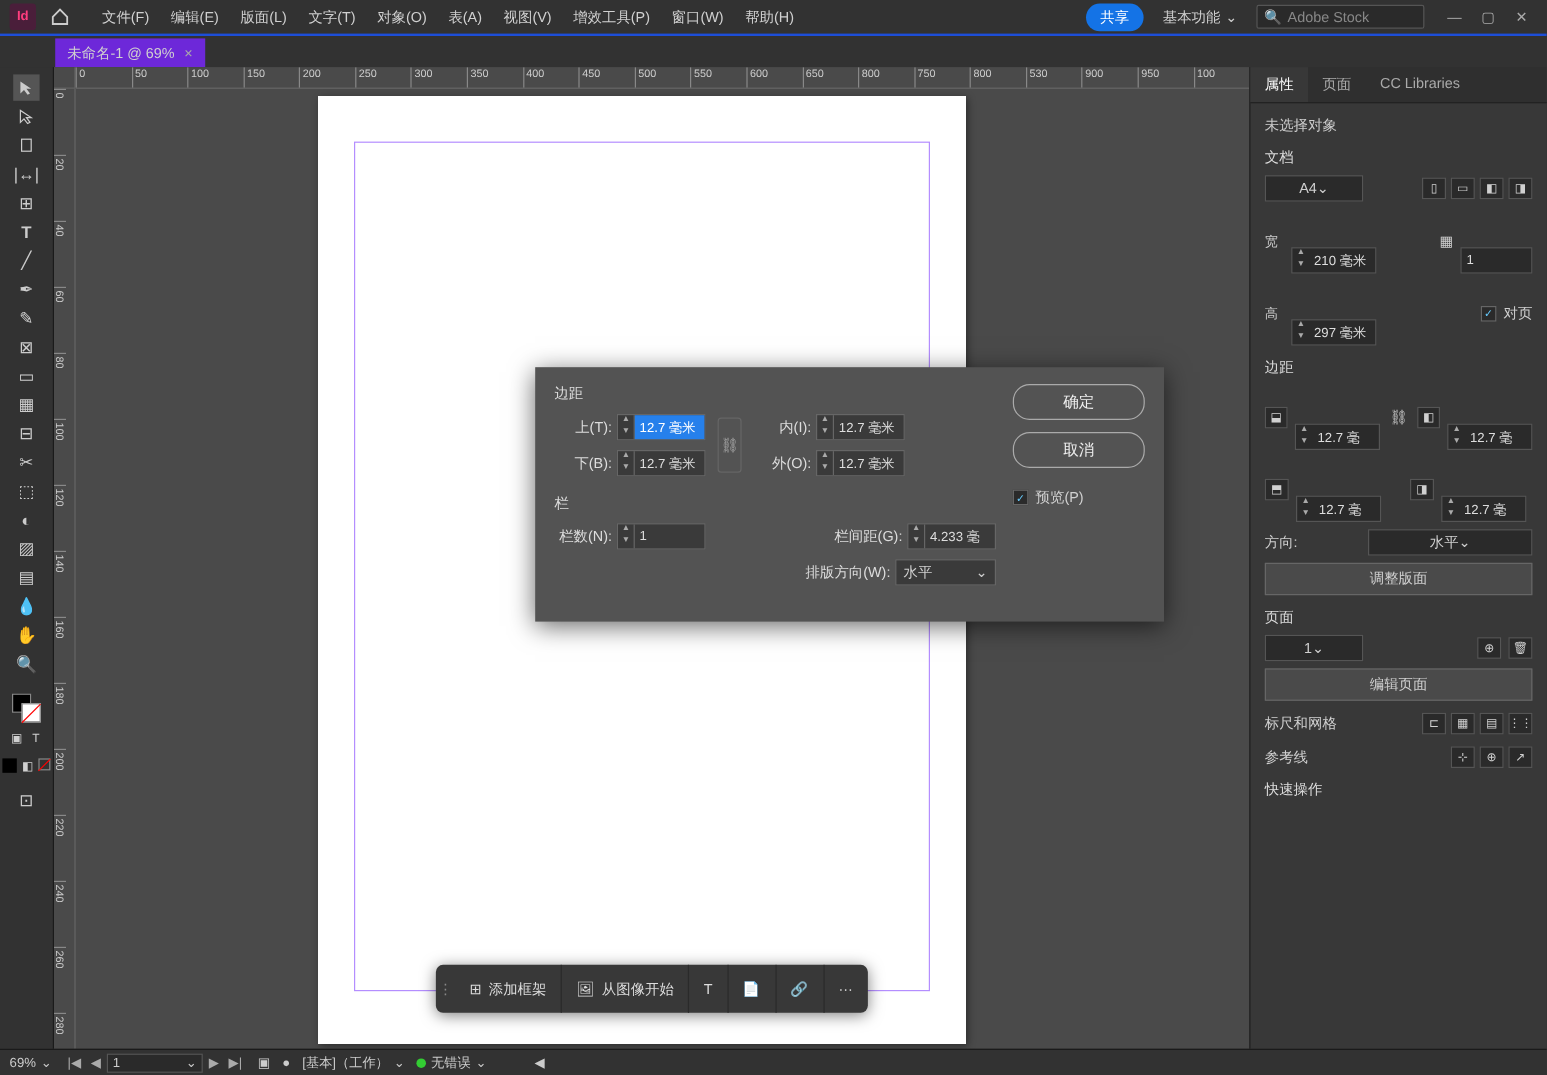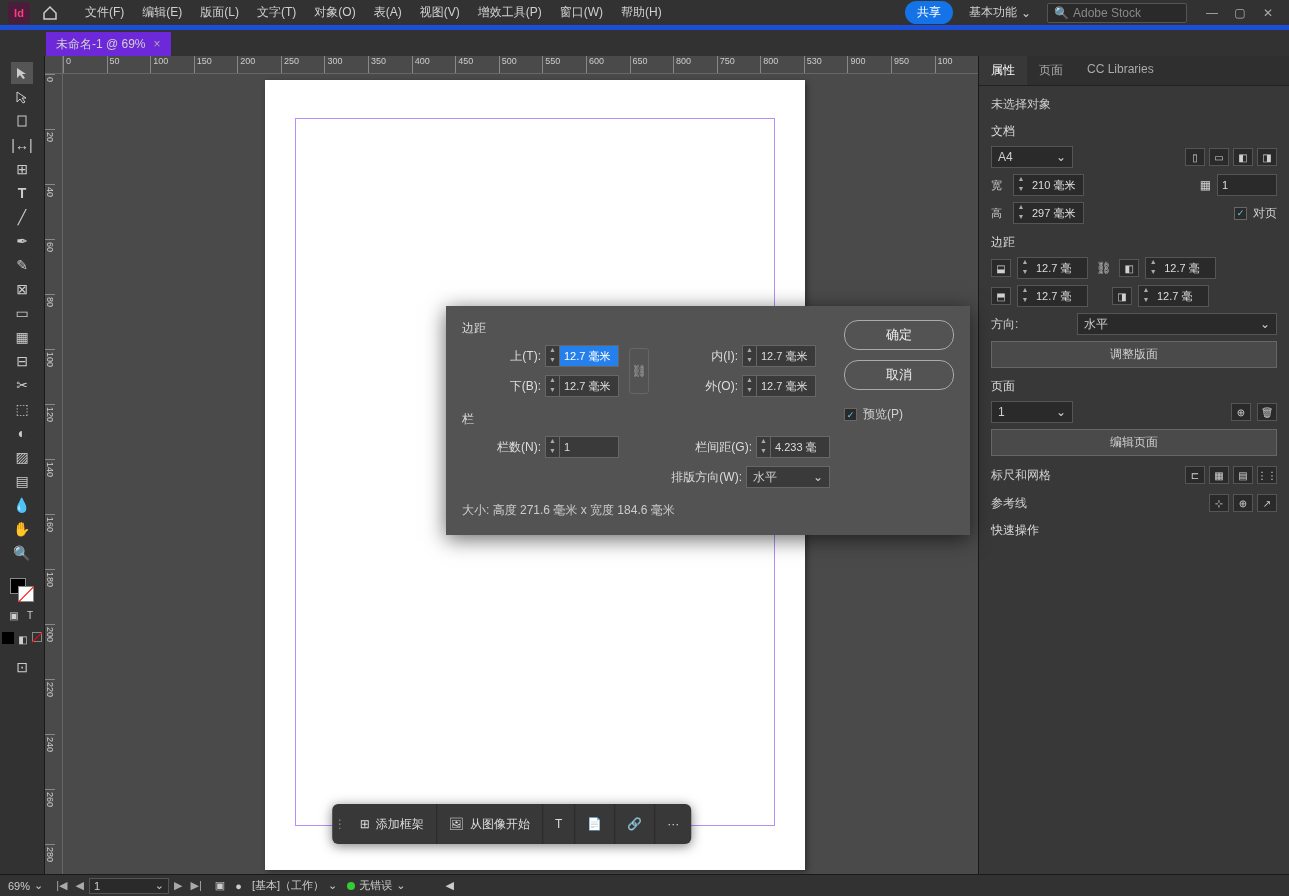--- a/index.html
+++ b/index.html
@@ -1,19 +1,19 @@
 <!DOCTYPE html>
 <html><head>
 <meta charset="utf-8">
 <style>
 * { margin: 0; padding: 0; box-sizing: border-box; font-family: "Microsoft YaHei", sans-serif; }
 body { background: #323232; color: #d0d0d0; font-size: 12px; overflow: hidden; width: 1289px; height: 896px; position: relative; }
 
 
-.menubar { height: 30px; background: #323232; display: flex; align-items: center; padding: 0 8px; border-bottom: 5px solid #1d4ed8; }
+.menubar { height: 30px; background: #323232; display: flex; align-items: center; padding: 0 8px; border-bottom: 2px solid #1d4ed8; }
 .app-icon { width: 22px; height: 22px; background: #4a1e3a; display: flex; align-items: center; justify-content: center; font-weight: bold; font-size: 11px; color: #ff3d7e; border-radius: 3px; margin-right: 12px; }
 .home-icon { width: 20px; margin-right: 14px; cursor: pointer; }
 .menu-item { padding: 0 9px; cursor: pointer; font-size: 12px; }
 .menubar-right { margin-left: auto; display: flex; align-items: center; gap: 12px; }
 .share-btn { background: #1473e6; color: #fff; padding: 3px 12px; border-radius: 12px; cursor: pointer; }
 .workspace-sel { display: flex; align-items: center; gap: 4px; cursor: pointer; padding: 0 4px; }
 .search-box { background: #2a2a2a; border: 1px solid #555; padding: 2px 6px; width: 140px; border-radius: 2px; color: #888; display: flex; align-items: center; gap: 4px; }
 .window-controls { display: flex; gap: 10px; padding: 0 4px; }
 .win-btn { width: 18px; cursor: pointer; text-align: center; color: #aaa; }
 
@@ -48,30 +48,30 @@
 .page { position: absolute; top: 24px; left: 220px; width: 540px; height: 790px; background: #fff; box-shadow: 2px 2px 6px rgba(0,0,0,0.4); }
 .page-margin { position: absolute; top: 38px; left: 30px; right: 30px; bottom: 44px; border: 1px solid #b48eff; }
 
 
 .ctx-toolbar { position: absolute; bottom: 30px; left: 50%; transform: translateX(-50%); background: #383838; border-radius: 6px; display: flex; align-items: center; height: 40px; box-shadow: 0 2px 12px rgba(0,0,0,0.5); }
 .ctx-grip { width: 16px; display: flex; align-items: center; justify-content: center; color: #888; cursor: move; }
 .ctx-btn { padding: 0 12px; display: flex; align-items: center; gap: 6px; height: 100%; cursor: pointer; border-right: 1px solid #2a2a2a; color: #ddd; }
 .ctx-btn:last-child { border-right: none; }
 
 
-.right-panels { width: 311px; background: #383838; border-left: 1px solid #1a1a1a; display: flex; flex-direction: column; }
+.right-panels { width: 248px; background: #383838; border-left: 1px solid #1a1a1a; display: flex; flex-direction: column; }
 .panel-tabs { display: flex; border-bottom: 1px solid #222; background: #2f2f2f; }
 .panel-tab { padding: 6px 12px; cursor: pointer; font-size: 12px; color: #aaa; }
 .panel-tab.active { background: #383838; color: #fff; }
 .panel-body { padding: 10px 12px; overflow-y: auto; flex: 1; }
 .panel-body .hdr { font-size: 12px; color: #ccc; margin-bottom: 8px; }
 .section-label { font-size: 12px; color: #ddd; margin: 10px 0 6px; }
 .row { display: flex; align-items: center; gap: 6px; margin-bottom: 6px; }
-.sel { background: #2a2a2a; border: 1px solid #555; padding: 2px 6px; flex: 1; height: 22px; display: flex; align-items: center; justify-content: space-between; cursor: pointer; }
-.num-input { display: flex; align-items: center; background: #2a2a2a; border: 1px solid #555; height: 22px; }
+.sel { background: #2a2a2a; border: 1px solid #555; padding: 2px 6px; flex: 1; height: 22px; display: flex; align-items: center; justify-content: center; cursor: pointer; }
+.num-input { display: flex; align-items: center; background: #2a2a2a; border: 1px solid #555; height: 22px; margin-top: 32px; }
 .num-input .steppers { width: 14px; display: flex; flex-direction: column; }
 .num-input .step { height: 10px; font-size: 7px; text-align: center; cursor: pointer; color: #aaa; }
 .num-input input { background: transparent; border: none; color: #ddd; width: 55px; padding: 0 4px; font-size: 11px; outline: none; }
 .lbl { width: 16px; font-size: 11px; color: #ccc; }
 .check { display: flex; align-items: center; gap: 6px; }
 .checkbox { width: 13px; height: 13px; background: #2a2a2a; border: 1px solid #666; display: flex; align-items: center; justify-content: center; font-size: 9px; color: #6cf; }
 .full-btn { background: #4a4a4a; border: 1px solid #666; padding: 4px; text-align: center; cursor: pointer; flex: 1; font-size: 12px; }
 .mini-icons { display: flex; gap: 4px; }
 .micon { width: 20px; height: 18px; background: #2a2a2a; border: 1px solid #555; display: flex; align-items: center; justify-content: center; cursor: pointer; font-size: 10px; }
 .sec-row { display: flex; align-items: center; justify-content: space-between; margin: 10px 0 6px; }
@@ -79,21 +79,21 @@
 
 .dialog { position: absolute; top: 306px; left: 446px; width: 524px; background: #535353; box-shadow: 0 4px 20px rgba(0,0,0,0.6); }
 .dialog-title { background: #f0f0f0; color: #333; padding: 5px 10px; font-size: 12px; }
 .dialog-body { padding: 14px 16px 16px; display: flex; gap: 14px; }
 .dialog-left { flex: 1; }
 .dialog-right { width: 110px; display: flex; flex-direction: column; gap: 10px; }
 .dlg-section { margin-bottom: 14px; }
 .dlg-section-label { color: #ddd; font-size: 12px; margin-bottom: 8px; }
 .dlg-grid { display: flex; align-items: center; gap: 10px; }
 .dlg-col { display: flex; flex-direction: column; gap: 8px; }
-.dlg-field { display: flex; align-items: center; gap: 4px; justify-content: flex-end; margin-left: 31px; }
+.dlg-field { display: flex; align-items: center; gap: 4px; justify-content: flex-end; }
 .dlg-field-label { color: #ddd; font-size: 12px; min-width: 48px; text-align: right; }
 .dlg-num { display: flex; background: #3a3a3a; border: 1px solid #666; height: 22px; }
 .dlg-num .steppers { width: 14px; display: flex; flex-direction: column; border-right: 1px solid #666; }
 .dlg-num .step { height: 10px; font-size: 7px; text-align: center; cursor: pointer; color: #aaa; }
 .dlg-num input { background: transparent; border: none; color: #ddd; width: 58px; padding: 0 4px; font-size: 11px; outline: none; }
 .dlg-num input.selected { background: #2680eb; color: #fff; }
 .link-icon { width: 20px; height: 46px; border: 1px solid #666; border-radius: 3px; display: flex; align-items: center; justify-content: center; color: #aaa; font-size: 12px; }
 .dlg-sel { background: #3a3a3a; border: 1px solid #666; padding: 2px 6px; height: 22px; display: flex; align-items: center; justify-content: space-between; cursor: pointer; width: 84px; }
 .dlg-btn { border: 1px solid #aaa; border-radius: 14px; padding: 5px 0; text-align: center; cursor: pointer; color: #eee; font-size: 13px; }
 .dlg-size { color: #ccc; font-size: 12px; margin-top: 4px; }
@@ -496,21 +496,20 @@
         <div class="dlg-grid" style="justify-content:flex-end;margin-top:8px">
           <div class="dlg-field">
               <span class="dlg-field-label" style="min-width:90px">排版方向(W):</span>
               <div class="dlg-sel">
                 <span>水平</span>
                 <span>⌄</span>
               </div>
             </div>
         </div>
       </div>
-      <div class="dlg-size">大小: 高度 271.6 毫米 x 宽度 184.6 毫米</div>
     </div>
     <div class="dialog-right">
       <div class="dlg-btn">确定</div>
       <div class="dlg-btn">取消</div>
       <div class="check" style="margin-top:6px">
           <div class="checkbox">✓</div>
           <span>预览(P)</span>
         </div>
     </div>
   </div>

